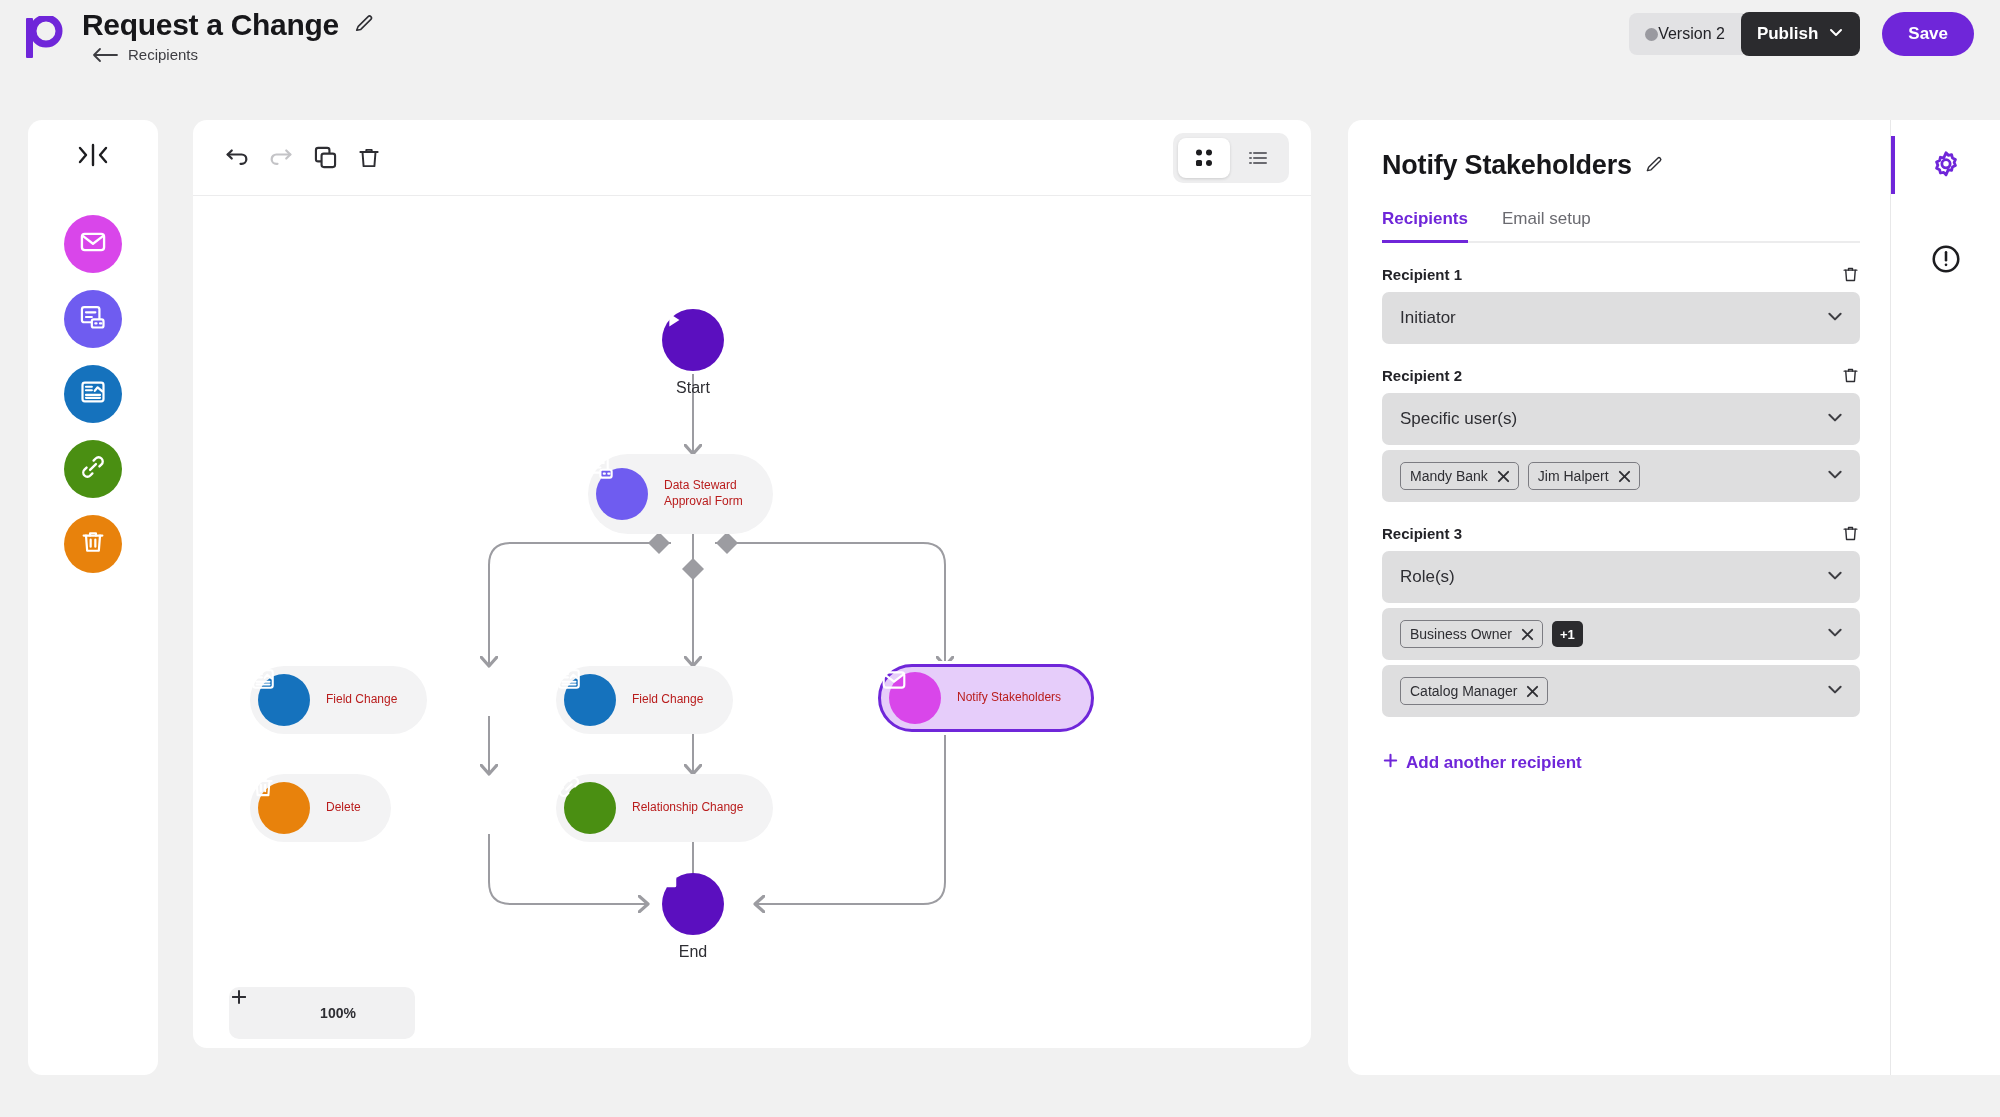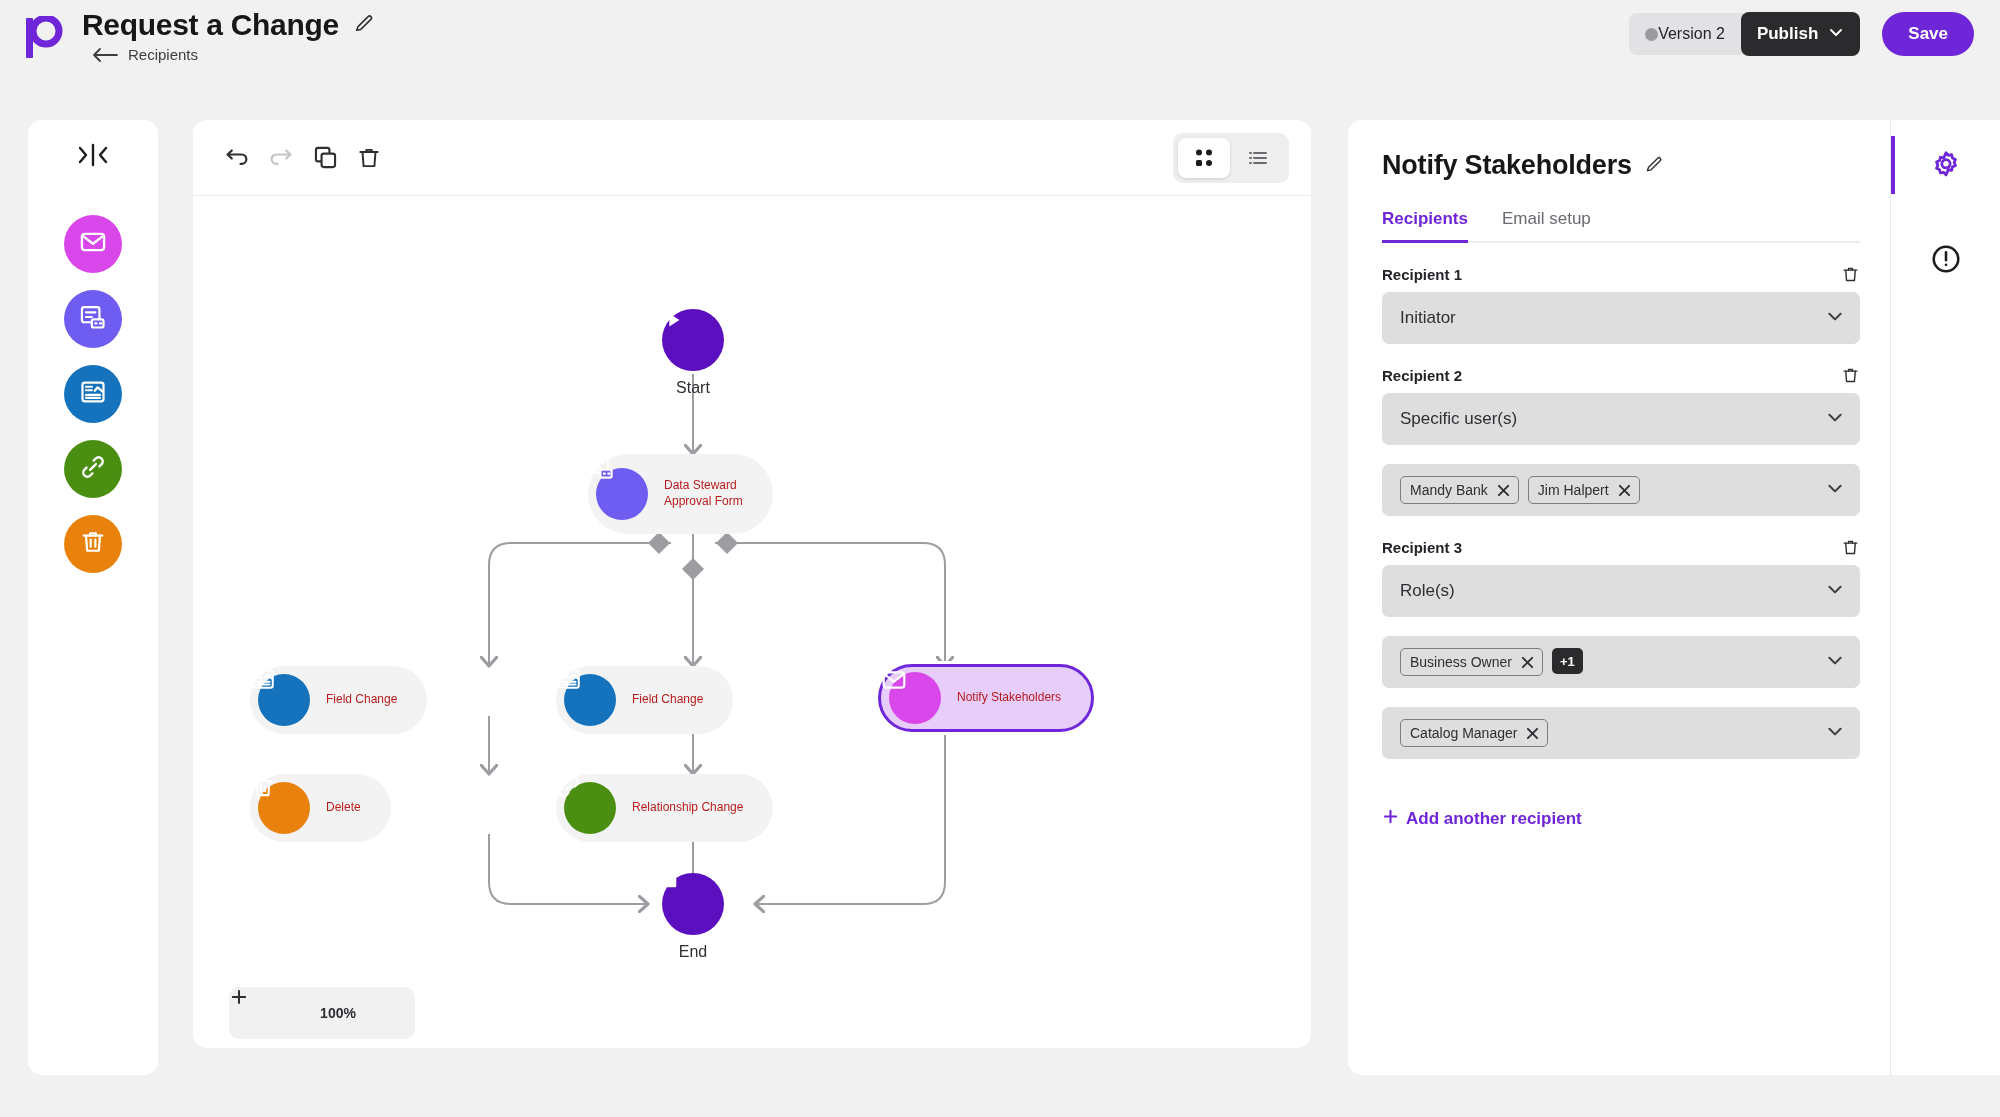--- a/index.html
+++ b/index.html
@@ -128,24 +128,24 @@
     height: 3px; background: #6f26d9;
   }
 
   .recip { margin-top: 22px; }
   .recip-head { display: flex; align-items: center; justify-content: space-between; margin-bottom: 8px; }
   .recip-label { font-size: 15px; font-weight: bold; color: #232328; }
   .trash-btn { cursor: pointer; display: flex; }
   .select-box {
     background: #dededf; border-radius: 7px; height: 52px;
     display: flex; align-items: center; padding: 0 16px 0 18px; cursor: pointer;
-    margin-bottom: 19px;
+    margin-bottom: 5px;
   }
   .select-val { font-size: 17px; color: #2e2e33; flex: 1; }
-  .chips { display: flex; align-items: flex-start; gap: 9px; flex: 1; }
+  .chips { display: flex; align-items: center; gap: 9px; flex: 1; }
   .chip {
     border: 1px solid #7c7c82; border-radius: 5px; height: 28px;
     display: flex; align-items: center; gap: 9px; padding: 0 8px 0 9px;
     font-size: 14px; color: #2e2e33; background: transparent;
   }
   .chip-x { cursor: pointer; display: flex; }
   .chip-more {
     background: #2b2b2e; color: #fff; border-radius: 5px; height: 26px;
     display: flex; align-items: center; padding: 0 8px; font-size: 13px; font-weight: bold;
   }

